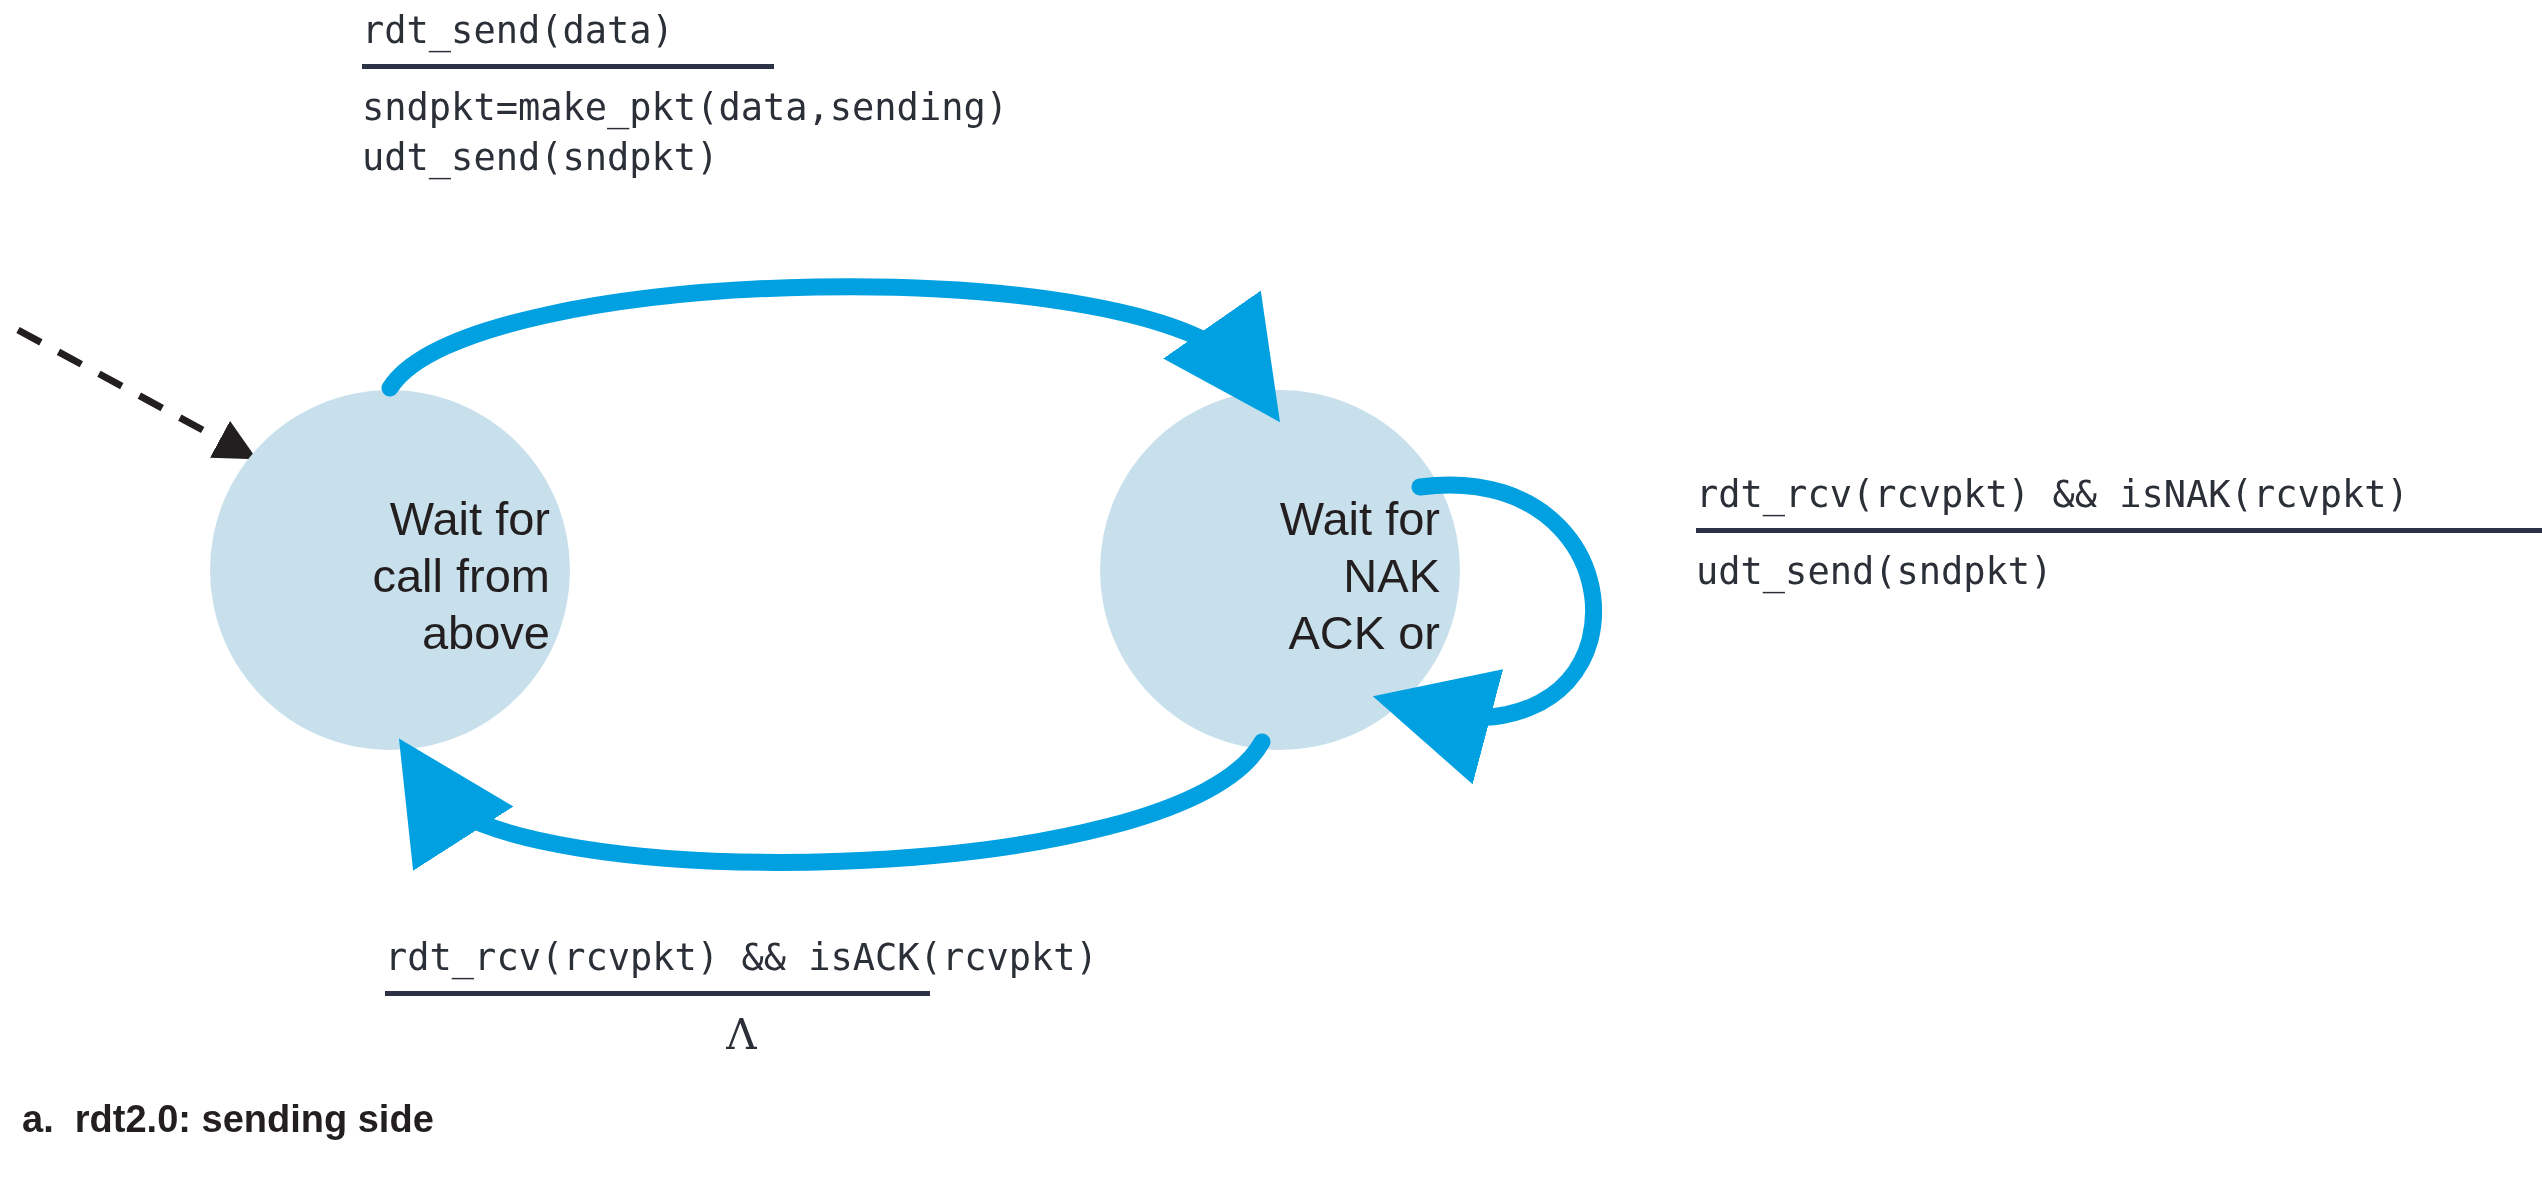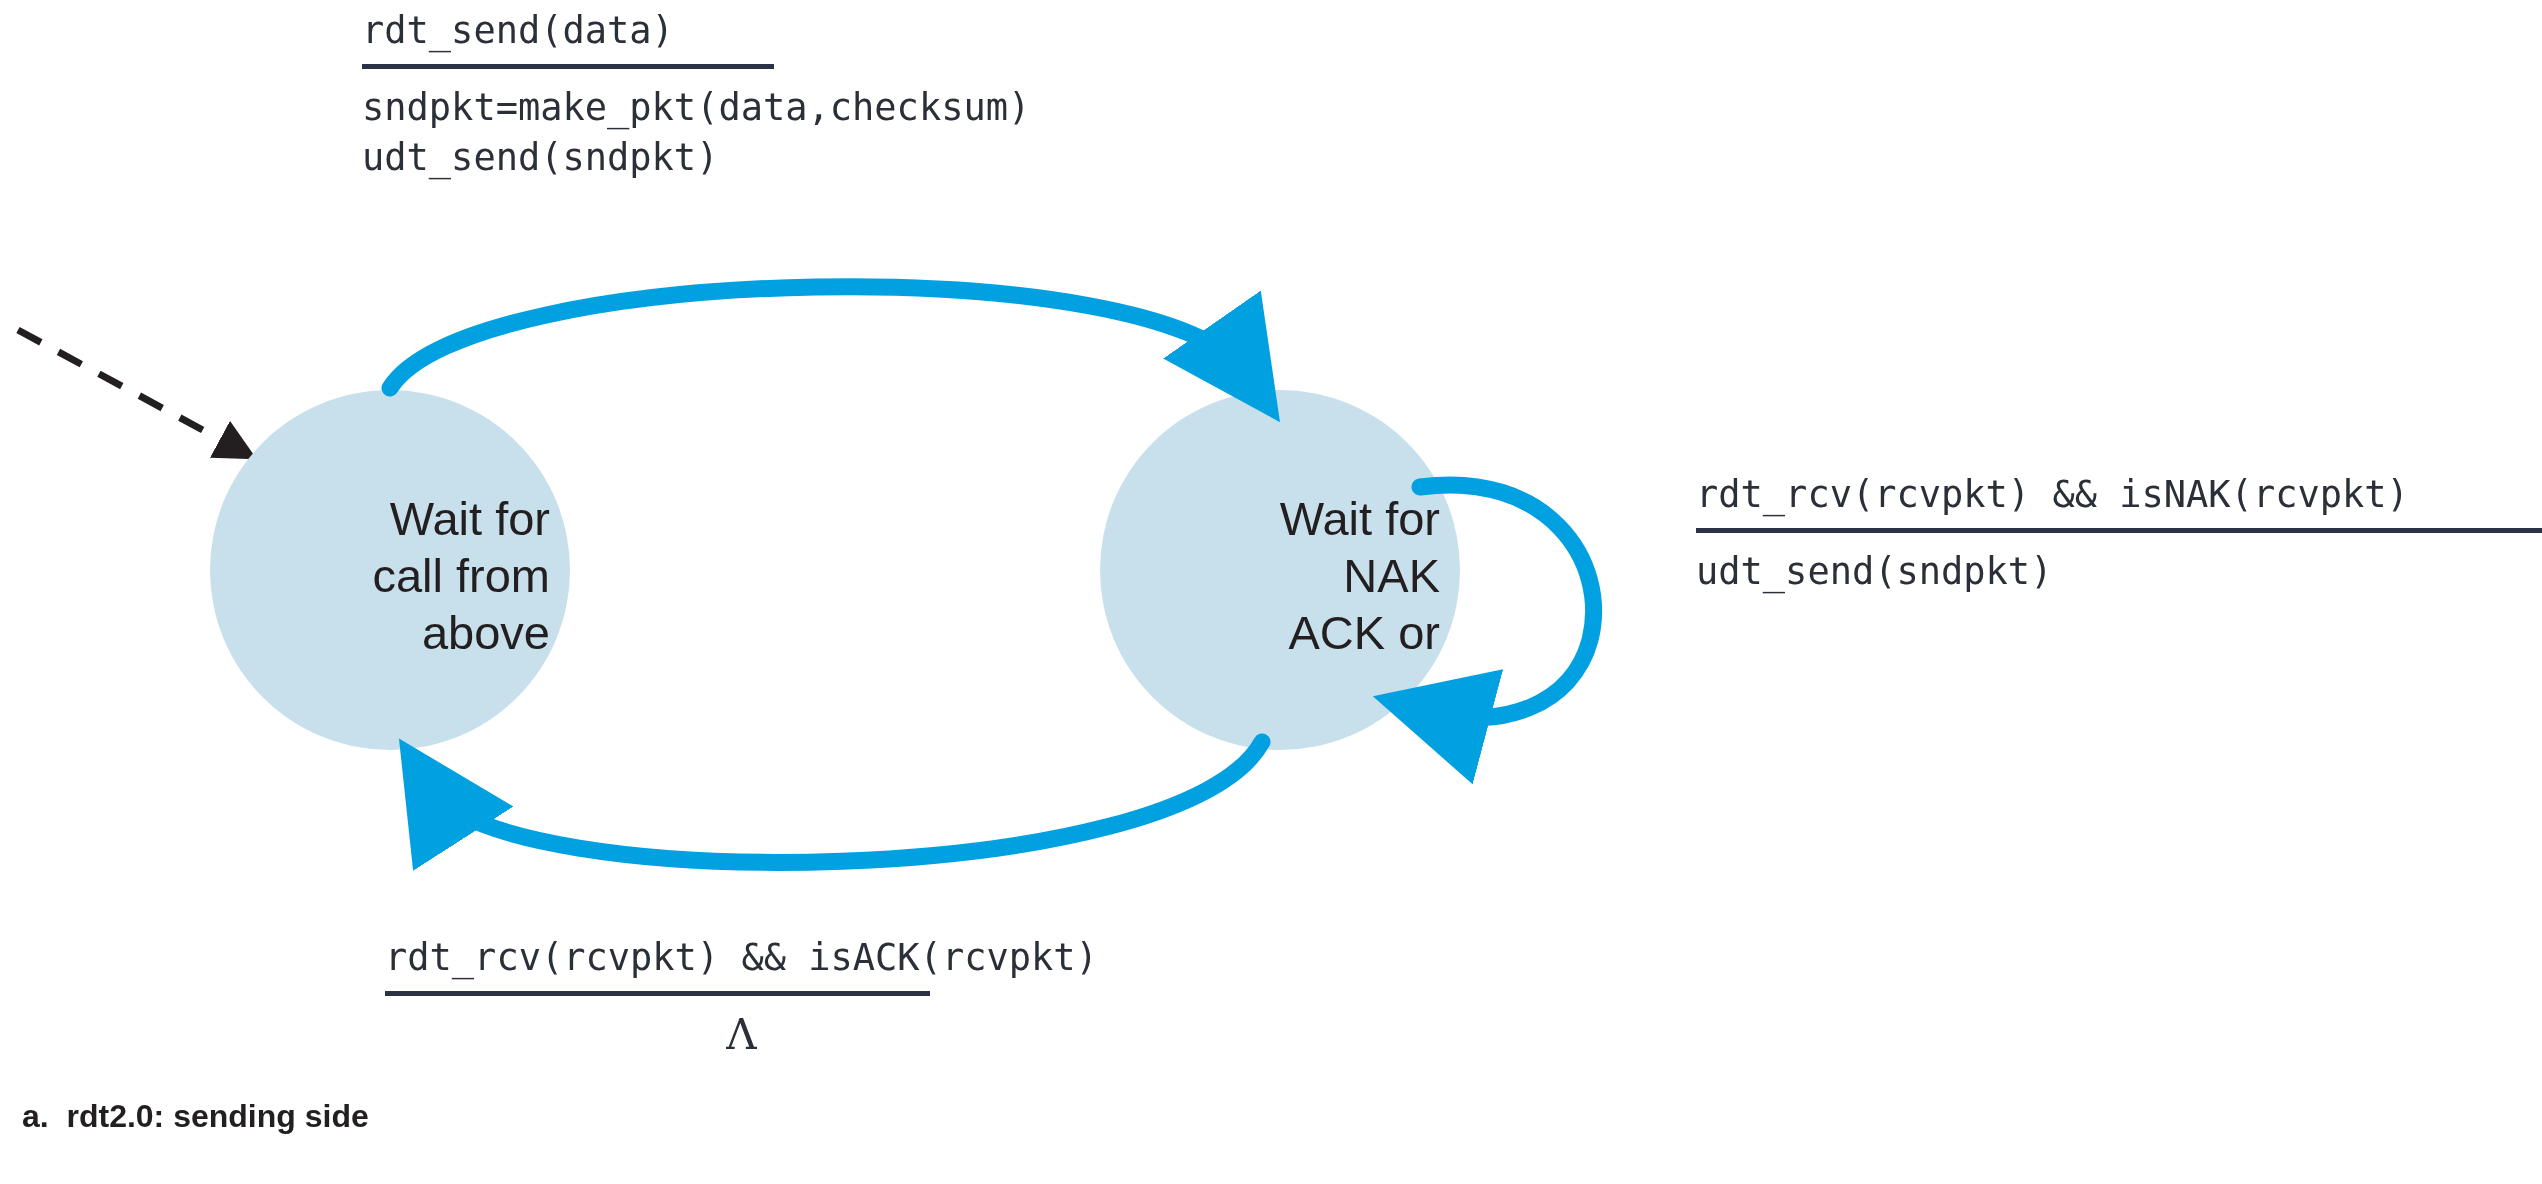--- a/index.html
+++ b/index.html
@@ -107,21 +107,21 @@
     top: 490px;
     width: 320px;
   }
 
   
   #caption {
     position: absolute;
     left: 22px;
     top: 1098px;
     font-family: "Liberation Sans", sans-serif;
-    font-size: 32px;
+    font-size: 38px;
     font-weight: bold;
     color: #231f20;
     white-space: pre;
   }
 </style>
 </head>
 <body>
 
 <div id="stage">
 
@@ -144,21 +144,21 @@
     <path d="M 390 388 C 470 262 1160 250 1245 372" fill="none" stroke="#00a0e1" stroke-width="17" stroke-linecap="round" marker-end="url(#blue-head)"></path>
 
     <path d="M 1262 742 C 1180 890 500 896 432 790" fill="none" stroke="#00a0e1" stroke-width="17" stroke-linecap="round" marker-end="url(#blue-head)"></path>
 
     <path d="M 1420 487 C 1545 470 1610 560 1590 640 C 1572 706 1500 730 1432 712" fill="none" stroke="#00a0e1" stroke-width="17" stroke-linecap="round" marker-end="url(#blue-head)"></path>
   </svg>
 
   <div class="label-block" id="label-top">
     <div class="mono cond">rdt_send(data)</div>
     <div class="rule"></div>
-    <div class="mono act">sndpkt=make_pkt(data,checksum)</div>
+    <div class="mono act">sndpkt=make_pkt(data,sending)</div>
     <div class="mono act">udt_send(sndpkt)</div>
   </div>
 
   <div class="label-block" id="label-right">
     <div class="mono cond">rdt_rcv(rcvpkt) &amp;&amp; isNAK(rcvpkt)</div>
     <div class="rule"></div>
     <div class="mono act">udt_send(sndpkt)</div>
   </div>
 
   <div class="label-block" id="label-bottom">

